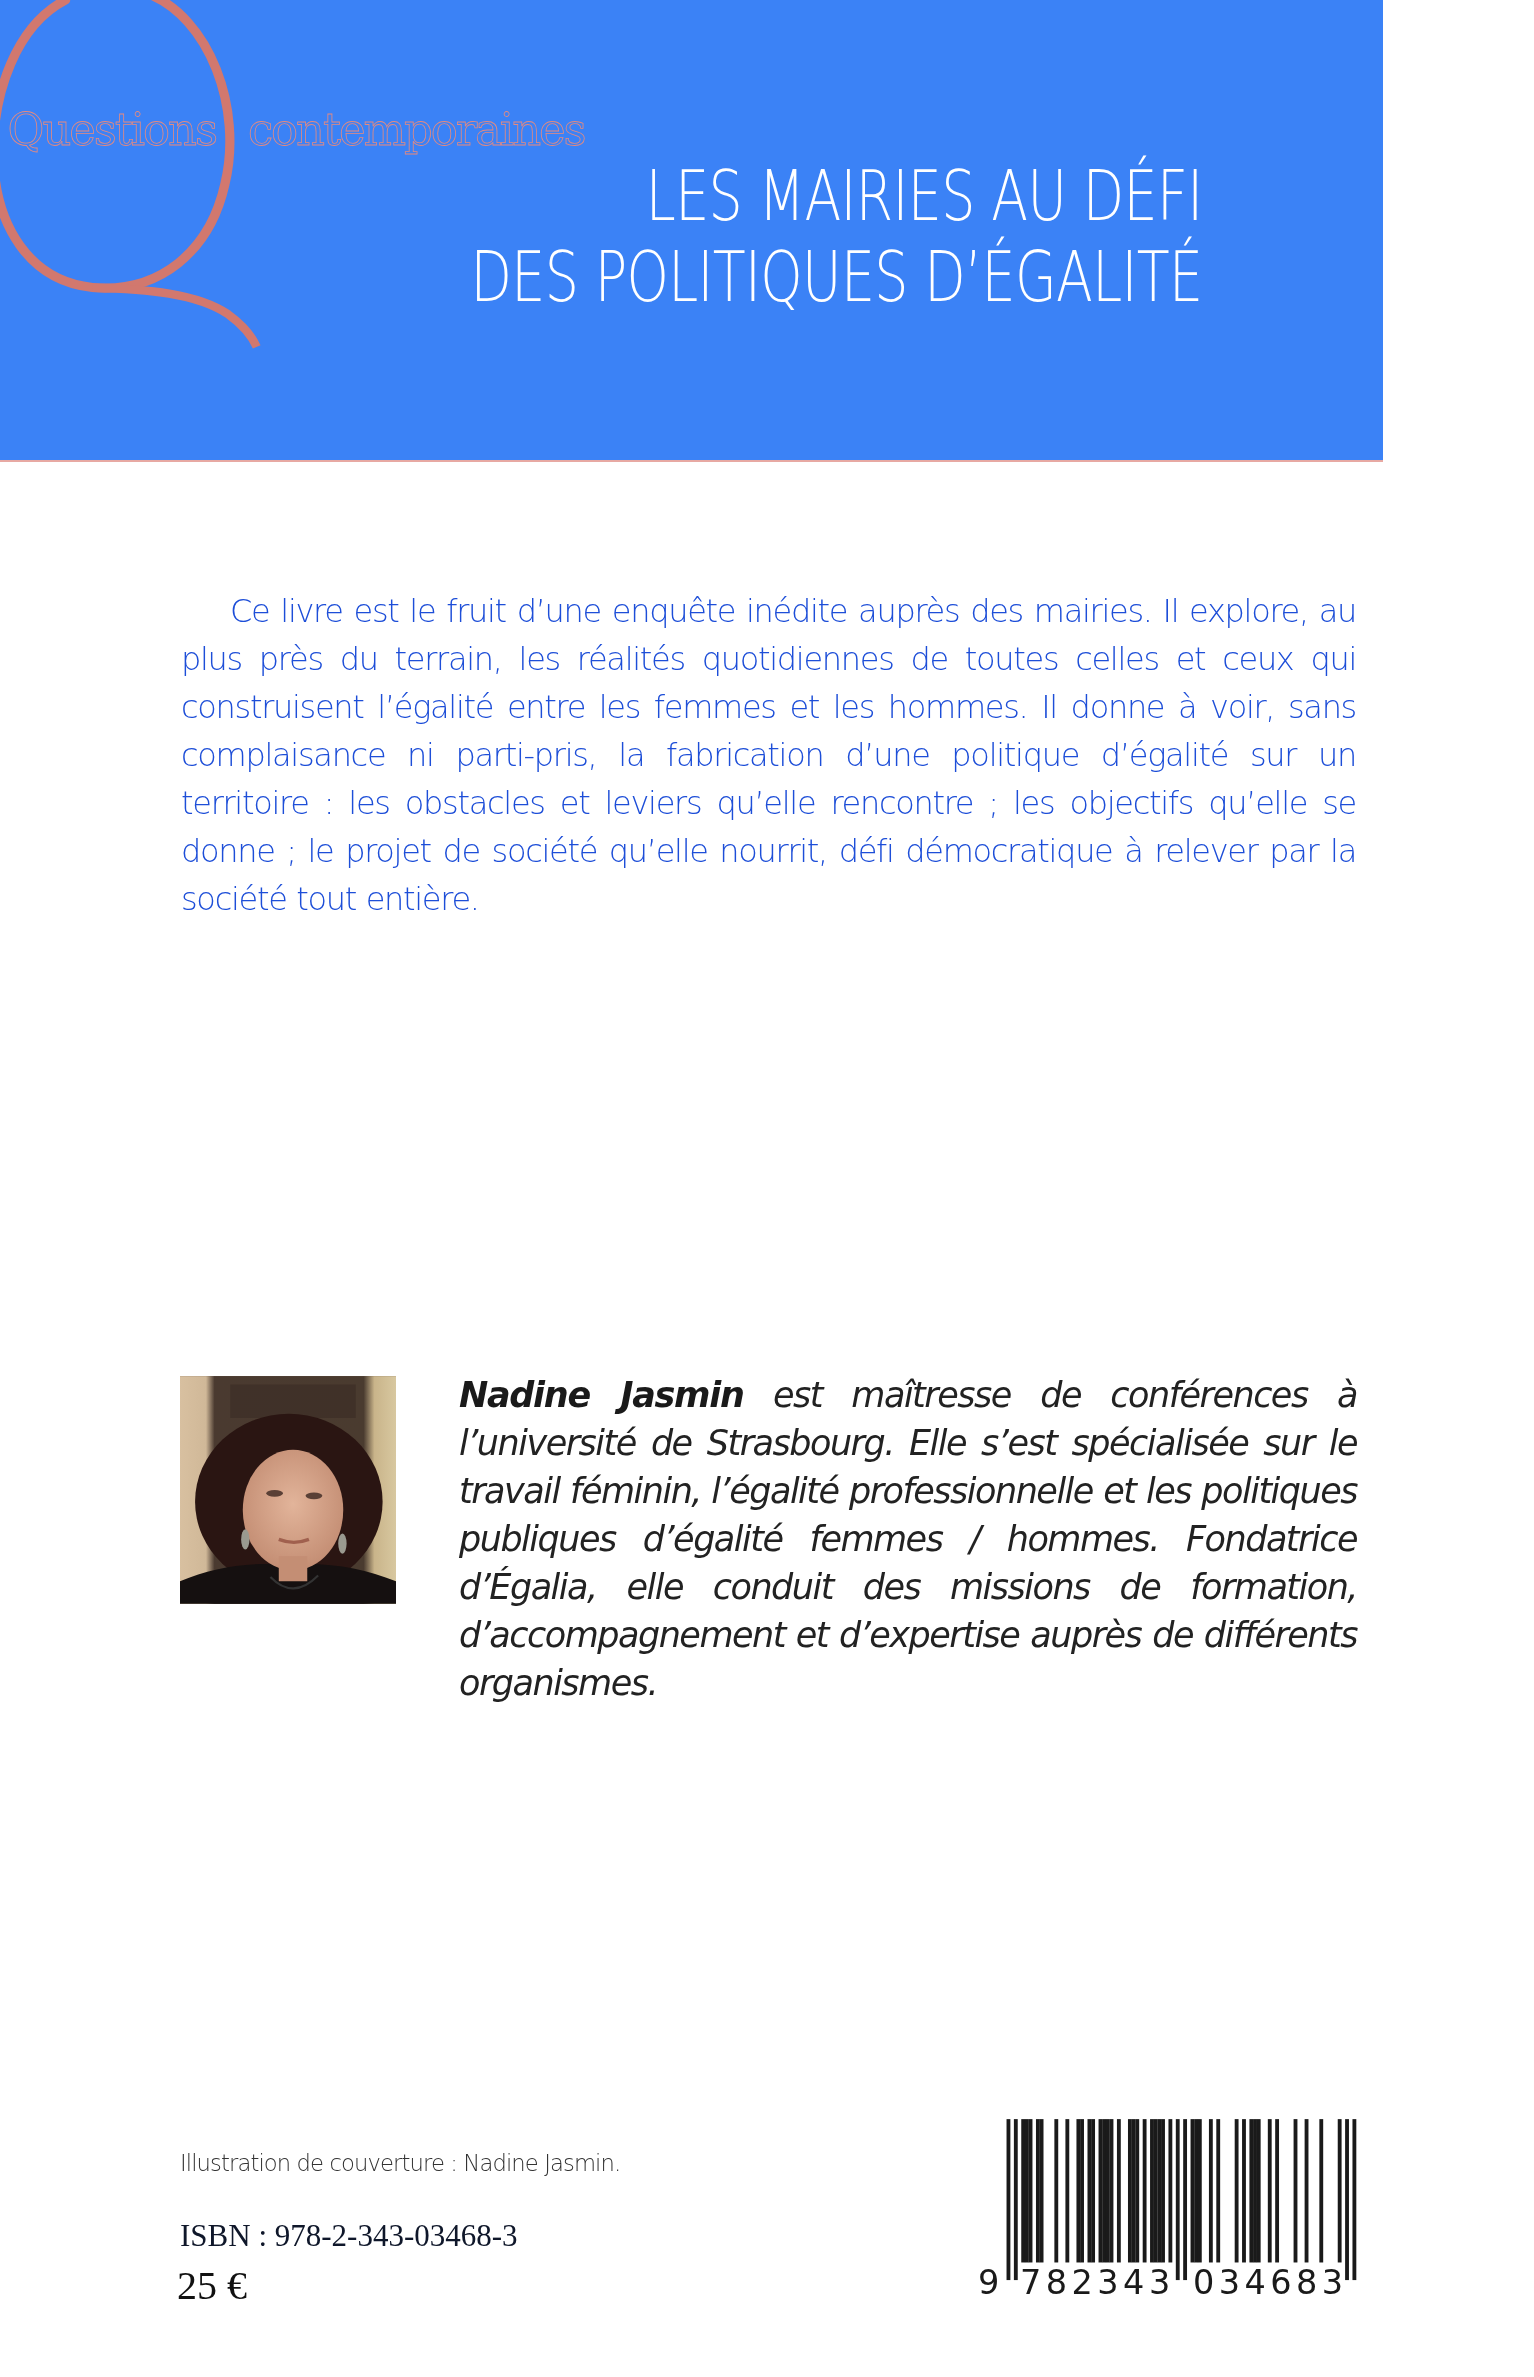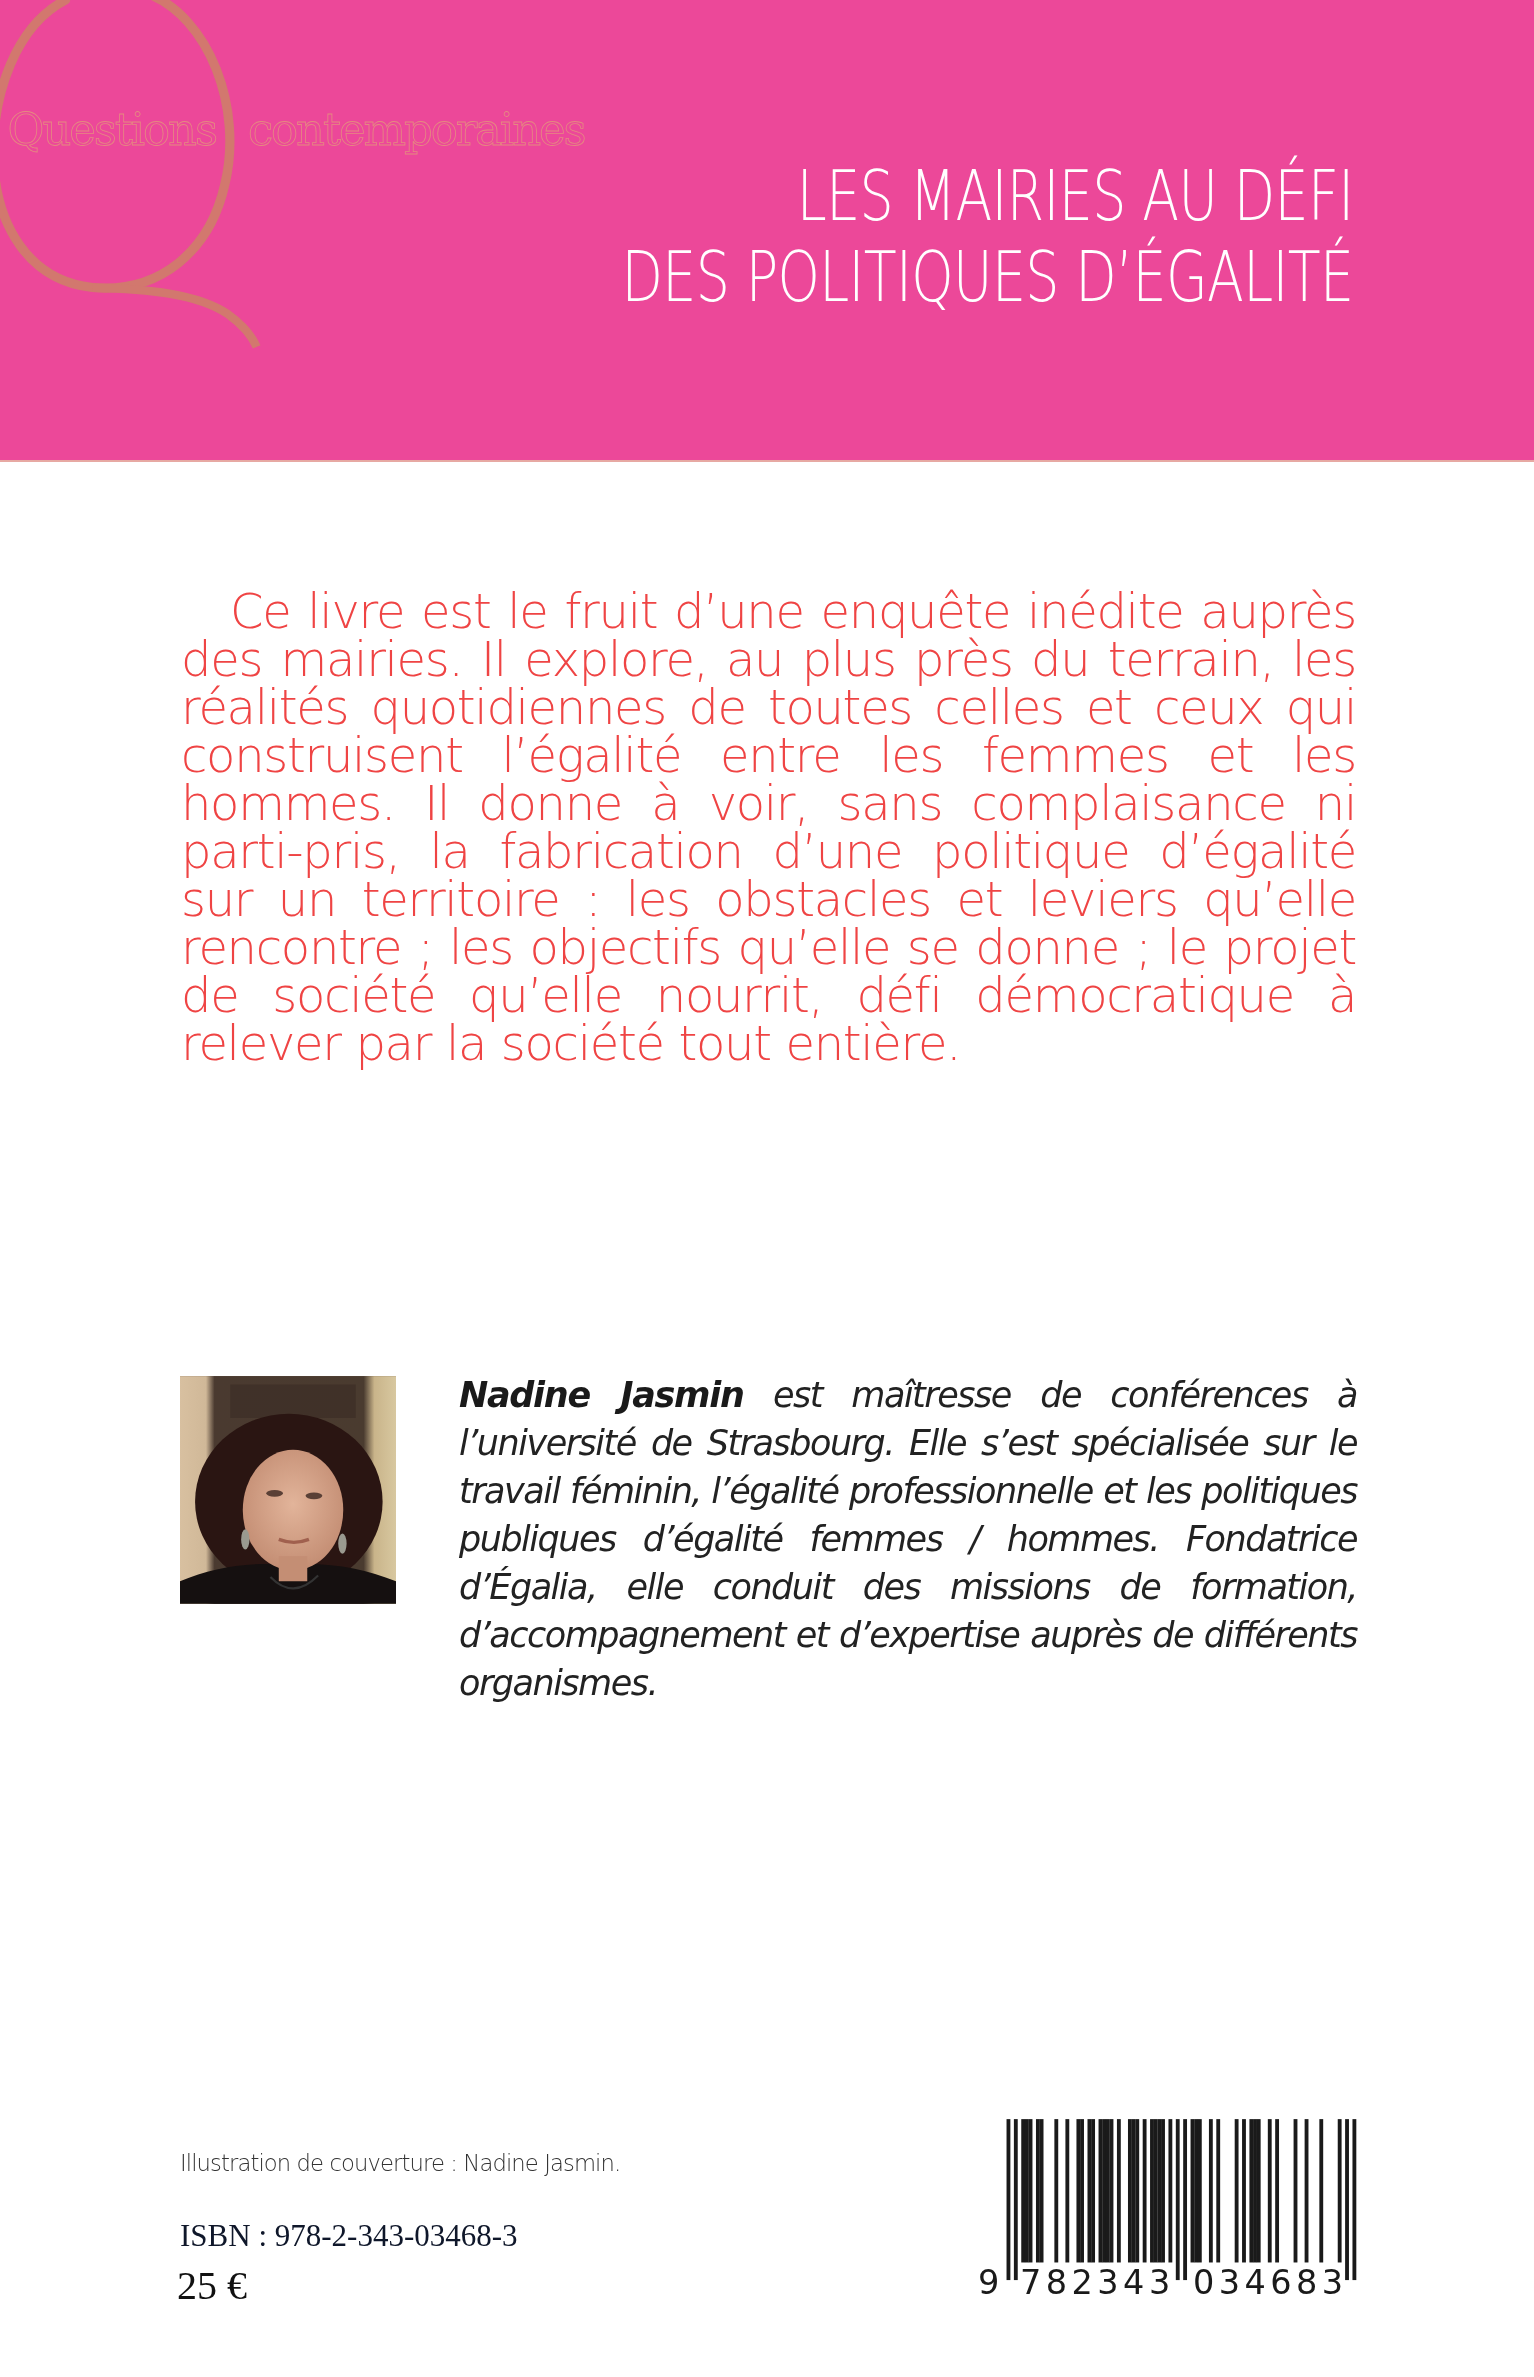--- a/index.html
+++ b/index.html
@@ -1,20 +1,20 @@
 <!DOCTYPE html>
 <html style="font-size:13.4px"><head>
 <meta charset="utf-8">
 <style>
   html, body { margin: 0; padding: 0; background: #ffffff; }
   body { width: 1534px; height: 2377px; position: relative; overflow: hidden; }
 
   .header-band {
-    position: absolute; left: 0; top: 0; width: 1534px; height: 462px;
-    background: #ec4899; overflow: hidden;
+    position: absolute; left: 0; top: 0; width: 1383px; height: 462px;
+    background: #3b82f6; overflow: hidden;
   }
   .header-band::after {
     content: ""; position: absolute; left: 0; right: 0; bottom: 0; height: 1.7px;
     background: #E7A9A3;
   }
   .q-ornament { position: absolute; left: 0; top: 0; width: 277px; height: 352px; }
   .series-name {
     position: absolute; left: 7.6px; top: 107px;
     font-family: "DejaVu Serif", serif; font-weight: 200;
     font-size: 45px; letter-spacing: -2.1px; line-height: 1;
@@ -28,21 +28,21 @@
     text-align: right; color: #ffffff;
     font-family: "DejaVu Sans", sans-serif; font-weight: 200;
     font-size: 69px; line-height: 81px; letter-spacing: -0.8px;
     transform: scaleX(0.78); transform-origin: right top;
   }
   .book-title div { white-space: nowrap; }
 
   .blurb {
     position: absolute; left: 181px; top: 587px; width: 1175px;
     font-family: "DejaVu Sans", sans-serif; font-weight: 300;
-    font-size: 48px; line-height: 48px; color: #ef4444;
+    font-size: 32px; line-height: 48px; color: #1d4ed8;
     text-align: justify; letter-spacing: -1.3px; word-spacing: 0.8px;
   }
   .blurb p { margin: 0; text-indent: 49px; }
 
   .author-photo {
     position: absolute; left: 180px; top: 1376px; width: 216px; height: 228px;
     overflow: hidden; background: #6b5a4b;
   }
   .author-bio {
     position: absolute; left: 459px; top: 1371px; width: 898px;

